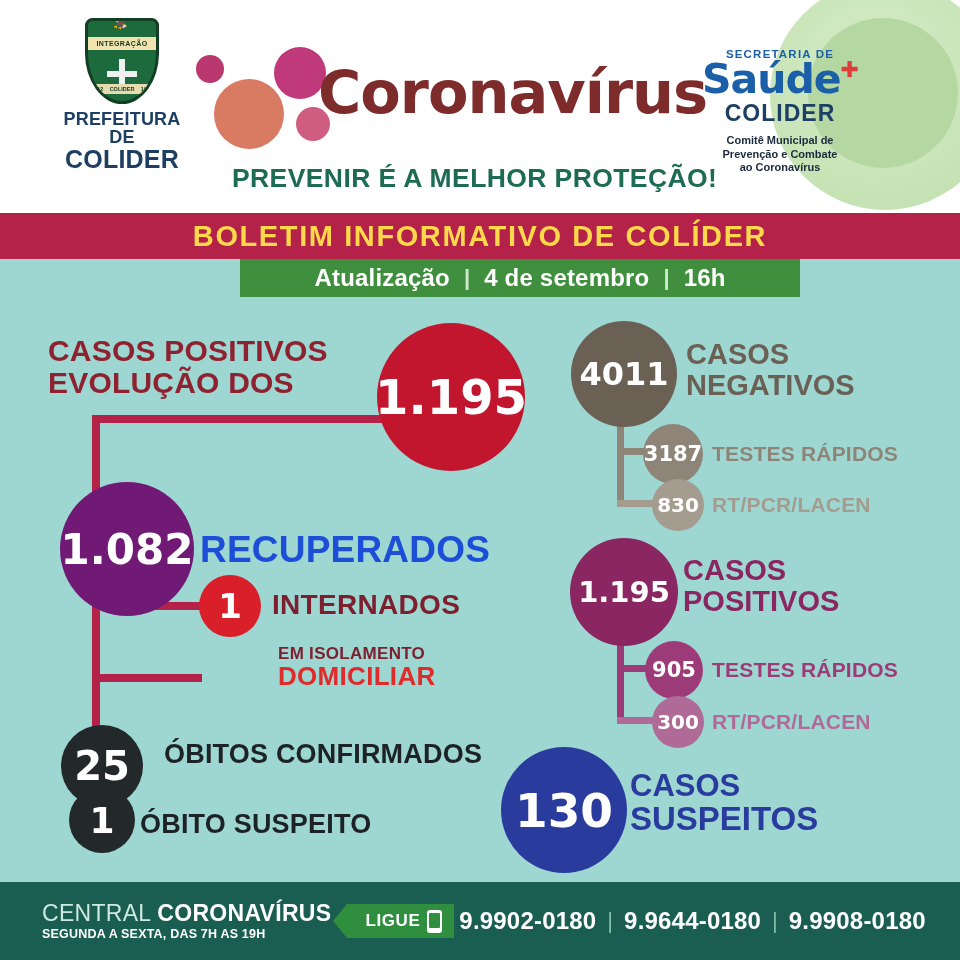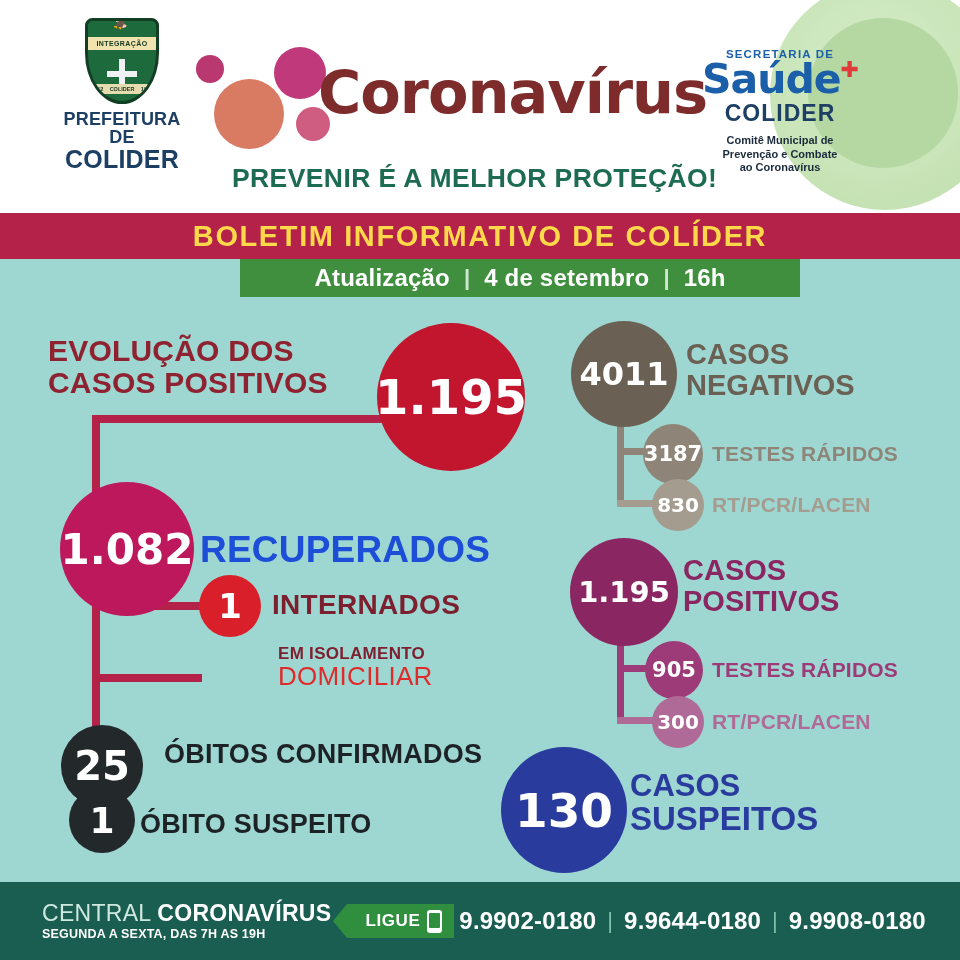--- a/index.html
+++ b/index.html
@@ -148,21 +148,21 @@
     position: absolute; border-radius: 50%;
     display: flex; align-items: center; justify-content: center;
     color: #fff; font-weight: bold; font-family: "DejaVu Sans", sans-serif;
   }
   .b-1195 {
     left: 377px; top: 26px; width: 148px; height: 148px;
     background: #c2152e; font-size: 48px;
   }
   .b-1082 {
     left: 60px; top: 185px; width: 134px; height: 134px;
-    background: #be185d; font-size: 42px; text-align: center;
+    background: #701a75; font-size: 42px; text-align: center;
   }
   .lbl-recuperados {
     position: absolute; left: 200px; top: 232px;
     font-size: 37px; font-weight: bold; color: #1d4ed8; letter-spacing: .2px;
   }
   .b-1 {
     left: 199px; top: 278px; width: 62px; height: 62px;
     background: #d81f2a; font-size: 34px;
   }
   .lbl-internados {
@@ -170,21 +170,21 @@
     font-size: 28px; font-weight: bold; color: #7c2030; letter-spacing: .3px;
   }
   .b-86 {
     left: 192px; top: 343px; width: 76px; height: 76px;
     background: #e02b2b; font-size: 36px;
   }
   .lbl-isol {
     position: absolute; left: 278px; top: 348px; line-height: 1.05;
   }
   .lbl-isol .l1 { font-size: 17px; font-weight: bold; color: #7c2030; letter-spacing: .3px; }
-  .lbl-isol .l2 { font-size: 26px; font-weight: normal; color: #e02b2b; letter-spacing: .3px; }
+  .lbl-isol .l2 { font-size: 26px; font-weight: bold; color: #e02b2b; letter-spacing: .3px; }
   .b-25 {
     left: 61px; top: 428px; width: 82px; height: 82px;
     background: #23282b; font-size: 40px;
   }
   .lbl-obitos {
     position: absolute; left: 164px; top: 442px;
     font-size: 27px; font-weight: bold; color: #1d2226; letter-spacing: .2px;
   }
   .b-1s {
     left: 69px; top: 490px; width: 66px; height: 66px;
@@ -374,22 +374,22 @@
       <div class="ln" style="left:617px; top:128px; width:7px; height:82px; background:#8e8578;"></div>
       <div class="ln" style="left:617px; top:151px; width:38px; height:7px; background:#8e8578;"></div>
       <div class="ln" style="left:617px; top:203px; width:42px; height:7px; background:#a59c90;"></div>
 
       <div class="ln" style="left:617px; top:345px; width:7px; height:82px; background:#9d3b78;"></div>
       <div class="ln" style="left:617px; top:368px; width:38px; height:7px; background:#9d3b78;"></div>
       <div class="ln" style="left:617px; top:420px; width:42px; height:7px; background:#b06a97;"></div>
     </div>
 
     <div class="evol-title">
+      <div>CASOS POSITIVOS</div>
       <div>EVOLUÇÃO DOS</div>
-      <div>CASOS POSITIVOS</div>
     </div>
 
     <div class="bubble b-1195">1.195</div>
 
     <div class="bubble b-1082">1.082</div>
     <div class="lbl-recuperados">RECUPERADOS</div>
 
     <div class="bubble b-1">1</div>
     <div class="lbl-internados">INTERNADOS</div>
 

